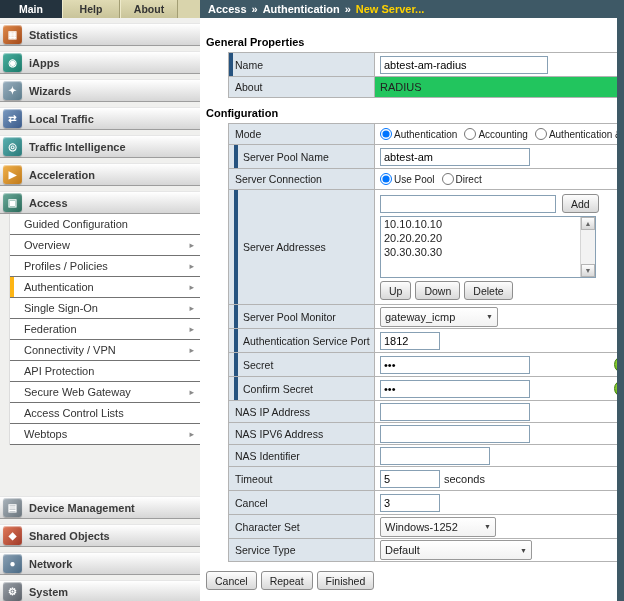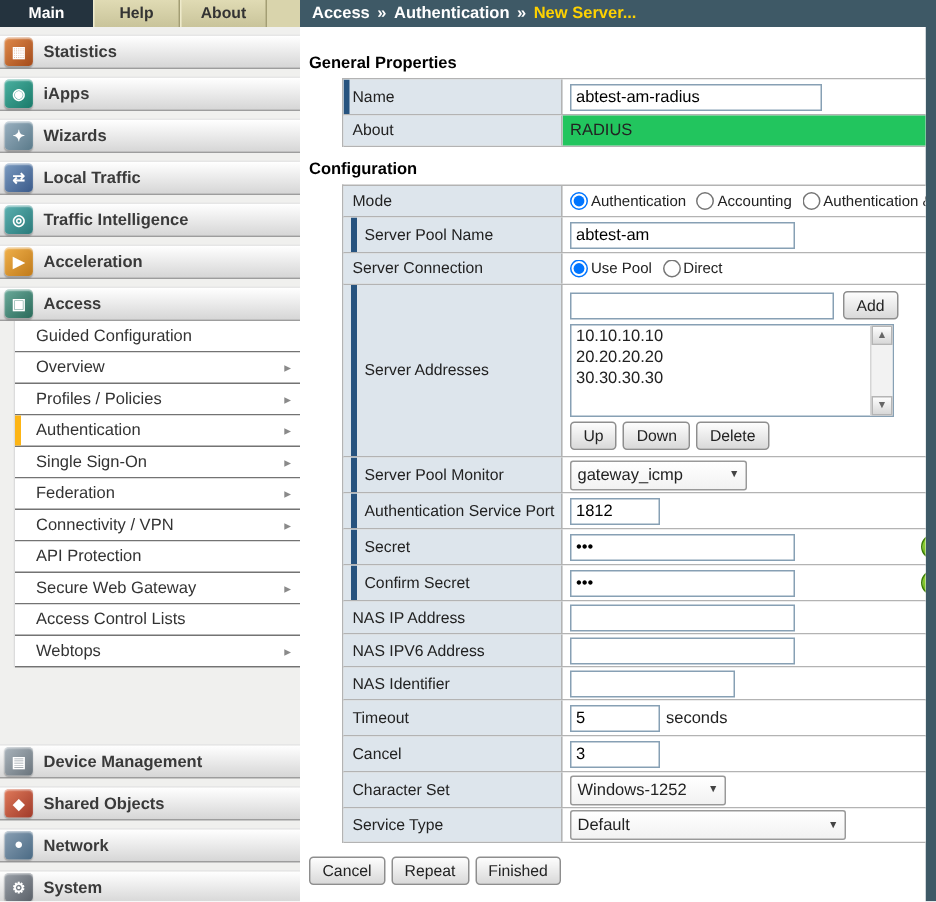--- a/index.html
+++ b/index.html
@@ -58,21 +58,21 @@
   .w60 { width: 60px; } .w110 { width: 110px; } .w150 { width: 150px; } .w168 { width: 168px; } .w176 { width: 176px; }
 
   .radio-group { display: flex; align-items: center; gap: 2px; font-size: 10px; white-space: nowrap; }
   .radio-group label { display: flex; align-items: center; gap: 2px; margin-right: 5px; }
   input[type="radio"] { width: 12px; height: 12px; margin: 0; }
 
   .btn { height: 19px; border: 1px solid #8e8e8e; border-radius: 3px; background: linear-gradient(#fdfdfd, #d9d9d9); font-family: "Liberation Sans", sans-serif; font-size: 10.5px; padding: 0 8px; color: #222; cursor: pointer; }
 
   .sel { display: inline-flex; align-items: center; justify-content: space-between; height: 20px; border: 1px solid #999; border-radius: 2px; background: linear-gradient(#fff,#f2f2f2); padding: 0 4px; cursor: pointer; }
   .sel-arrow { font-size: 7px; color: #444; margin-left: 6px; }
-  .sw118 { width: 118px; text-align: right; } .sw108 { width: 104px; text-align: center; } .sw152 { width: 184px; gap: 30px; }
+  .sw118 { width: 118px; text-align: right; } .sw108 { width: 116px; text-align: center; } .sw152 { width: 152px; gap: 30px; }
 
   
   .sa-box { display: flex; flex-direction: column; gap: 3px; padding: 2px 0; }
   .sa-top { display: flex; align-items: center; gap: 6px; }
   .sa-list { width: 216px; height: 62px; border: 1px solid #87a0b4; background: #fff; display: flex; }
   .sa-items { flex: 1; overflow: hidden; }
   .sa-item { padding: 0 3px; height: 14px; line-height: 14px; cursor: default; }
   .sa-scroll { width: 15px; background: #f2f2f2; border-left: 1px solid #d5d5d5; display: flex; flex-direction: column; }
   .sa-scroll .sarrow { height: 13px; background: linear-gradient(#fdfdfd,#d8d8d8); border: 1px solid #b5b5b5; font-size: 7px; color: #666; display: flex; align-items: center; justify-content: center; cursor: pointer; }
   .sa-scroll .track { flex: 1; }

